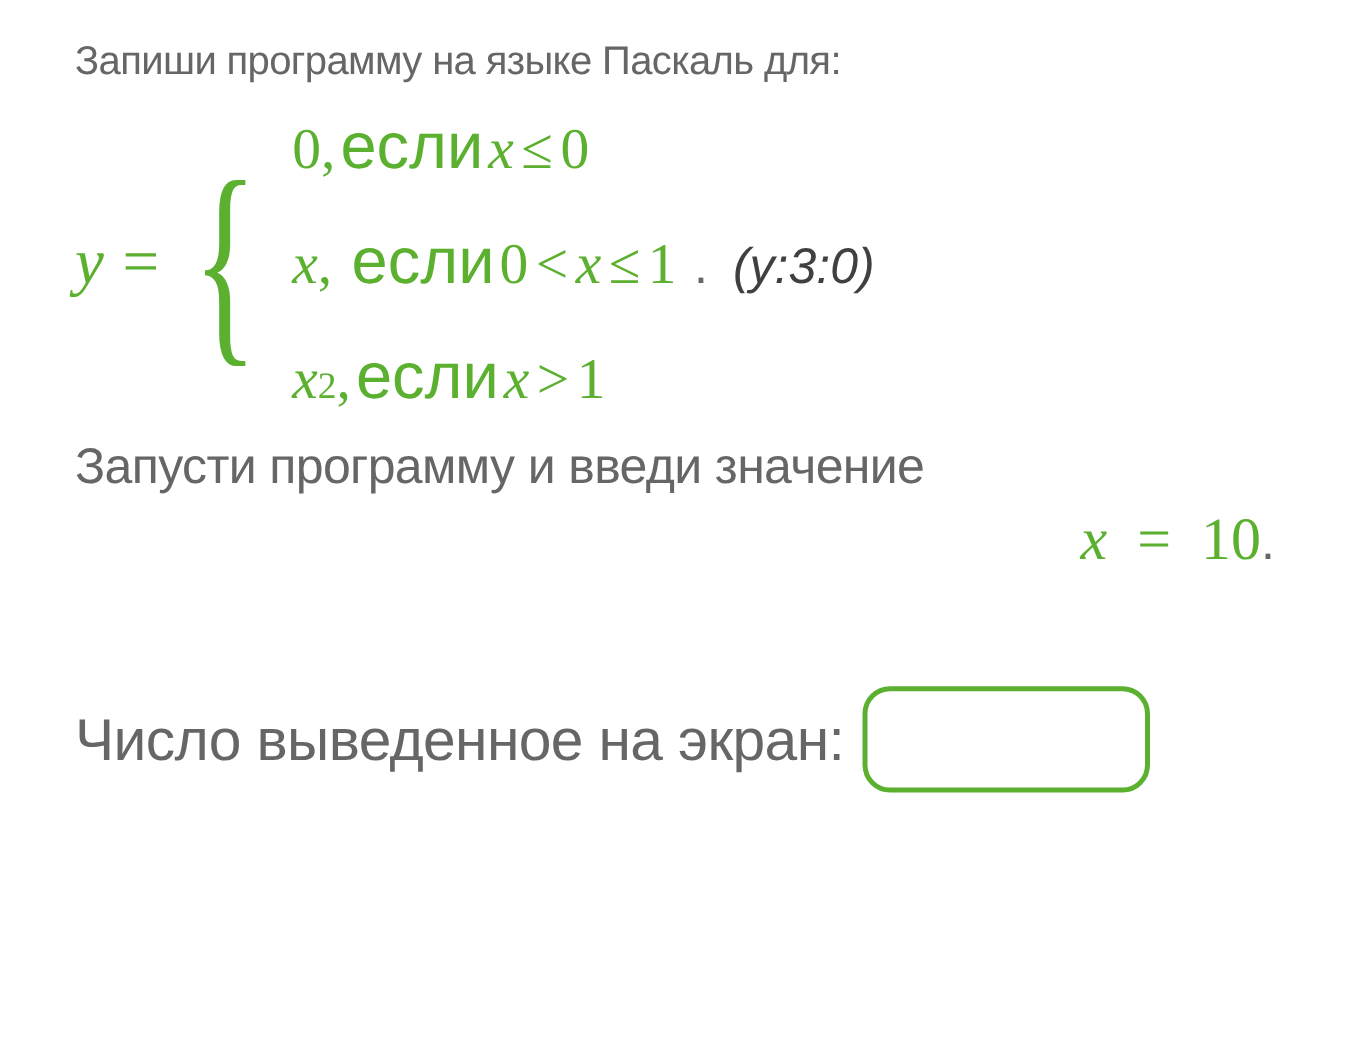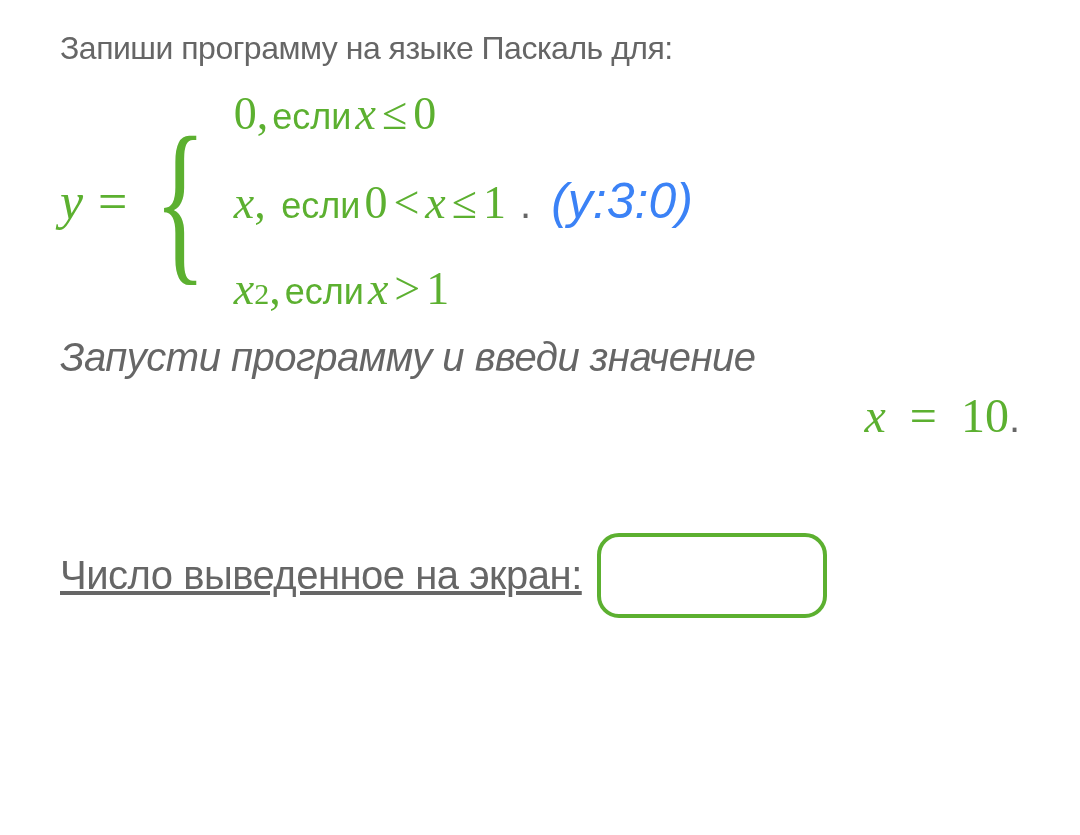--- a/index.html
+++ b/index.html
@@ -79,57 +79,56 @@
     }
     
     .math-op {
       color: #5cb030;
       margin: 0 6px;
     }
     
     .esli {
       font-family: 'Segoe UI', Arial, sans-serif;
       color: #5cb030;
-      font-size: 36px;
+      font-size: 52px;
       margin: 0 4px;
       font-weight: 300;
     }
     
     .sup {
       font-size: 30px;
       vertical-align: super;
       color: #5cb030;
       font-style: normal;
     }
     
     .comma {
       color: #5cb030;
     }
     
     .format-note {
       font-family: 'Segoe UI', Arial, sans-serif;
       font-style: italic;
-      color: #3b82f6;
-      font-size: 50px;
+      color: #404040;
+      font-size: 40px;
       margin-left: 20px;
     }
     
     .period {
       color: #666;
       margin-left: 14px;
       font-size: 40px;
       font-family: 'Segoe UI', Arial, sans-serif;
     }
     
     .run-text {
       font-size: 40px;
       color: #666;
       margin-top: 1px;
       letter-spacing: -0.5px;
-      font-style: italic;
     }
     
     .x-value {
       font-family: 'Times New Roman', serif;
       font-size: 48px;
       color: #5cb030;
       margin-top: 8px;
       text-align: right;
     }
     
@@ -139,25 +138,24 @@
       font-size: 40px;
     }
     
     .answer-row {
       display: flex;
       align-items: center;
       margin-top: 90px;
     }
     
     .answer-label {
-      font-size: 40px;
+      font-size: 47px;
       color: #666;
       letter-spacing: -0.5px;
       margin-right: 15px;
-      text-decoration: underline;
     }
     
     .answer-input {
       border: 4px solid #5cb030;
       border-radius: 22px;
       width: 230px;
       height: 85px;
       font-size: 36px;
       padding: 0 20px;
       outline: none;

